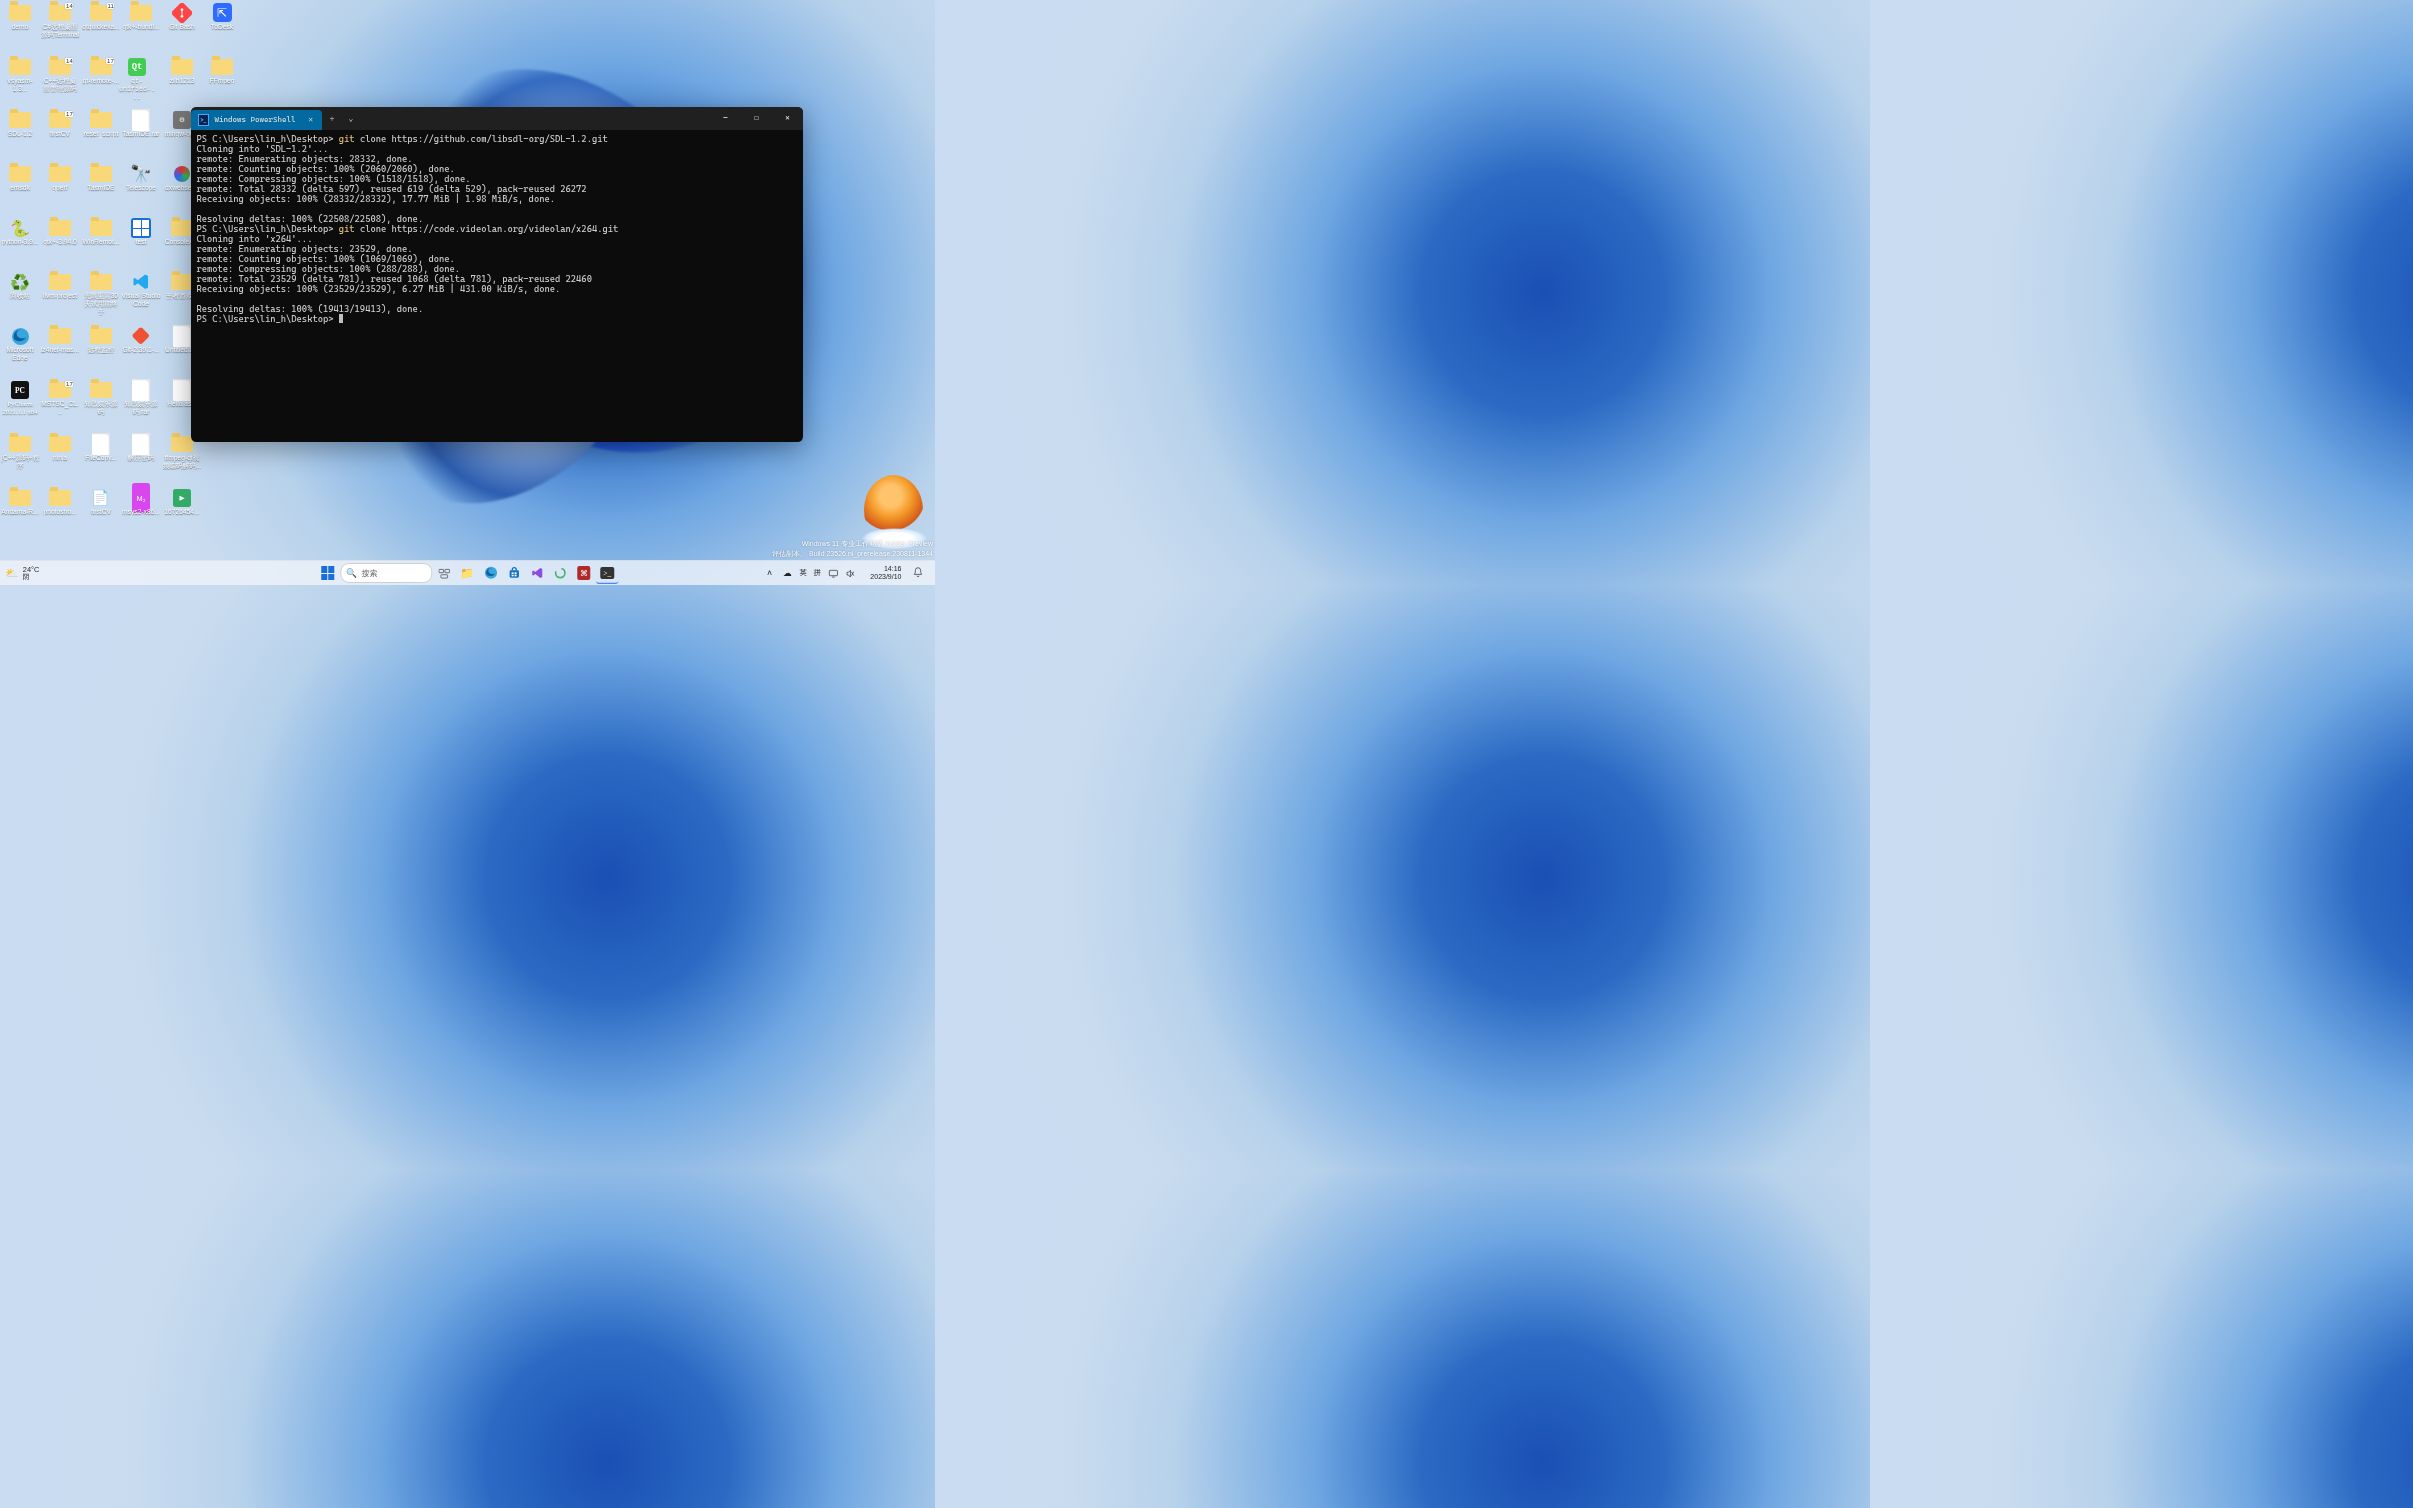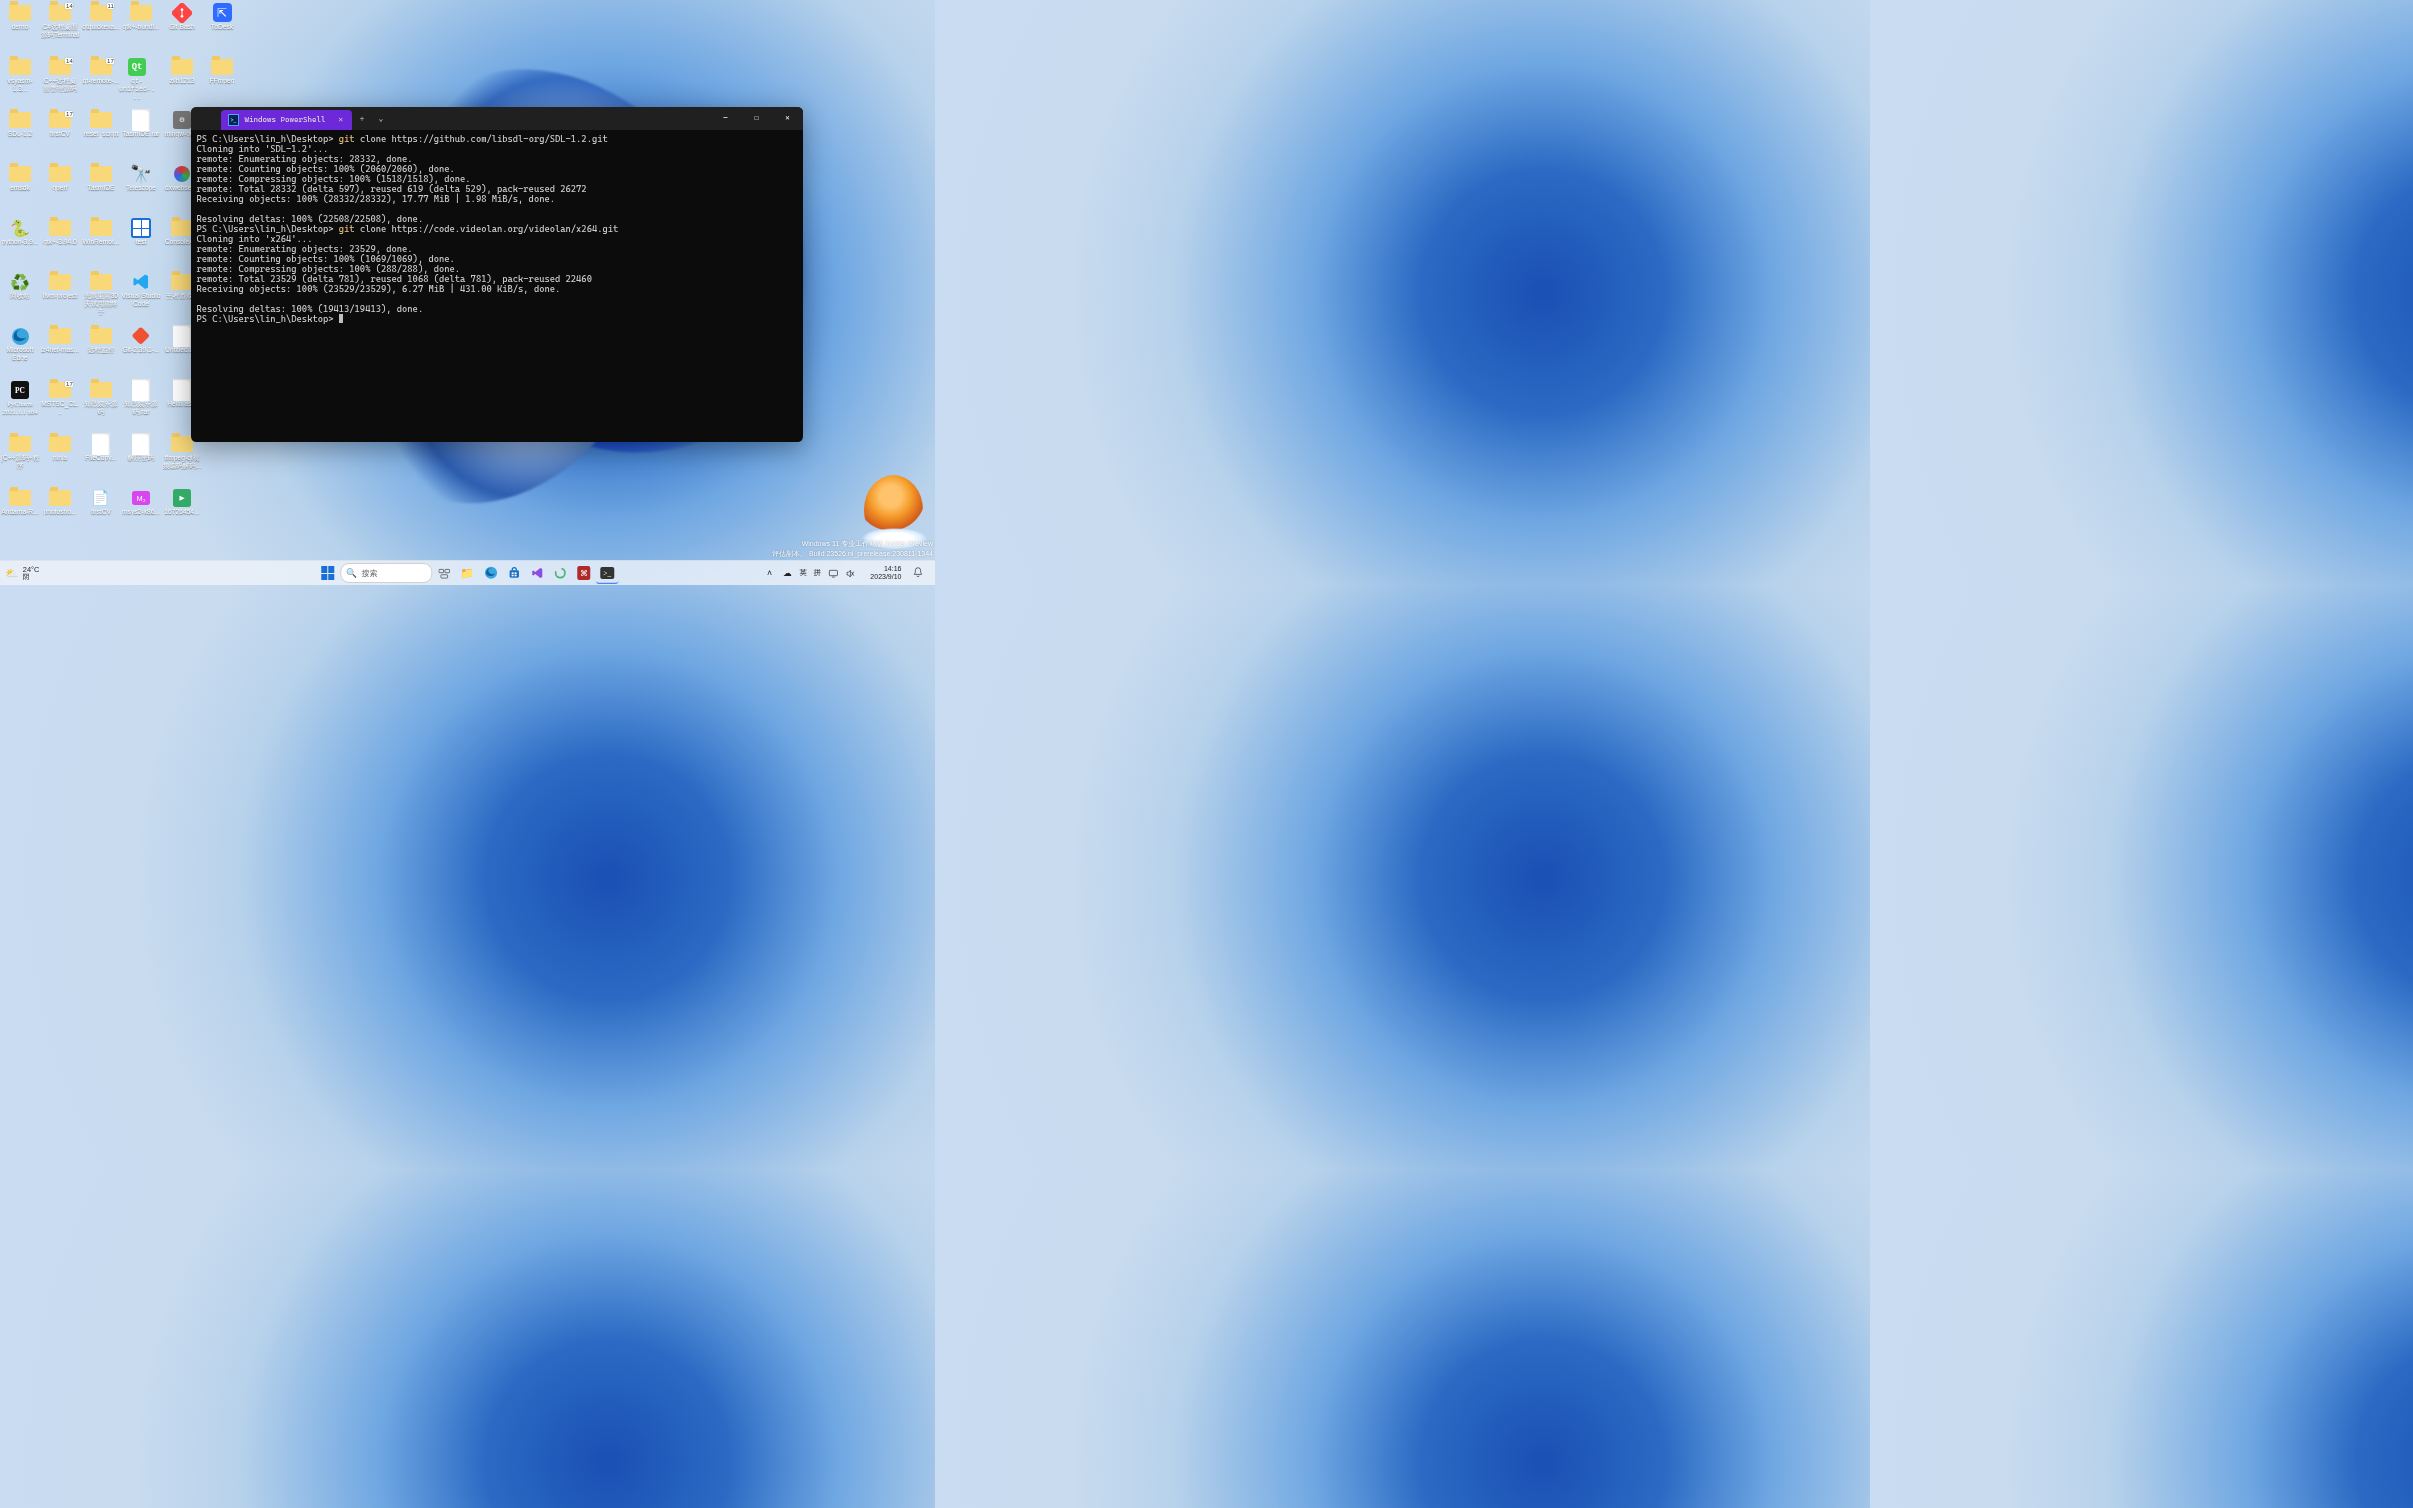--- a/index.html
+++ b/index.html
@@ -102,23 +102,23 @@
     overflow: hidden;
     font-family: Consolas, "Cascadia Mono", monospace;
   }
   .titlebar {
     height: 23px;
     background: #202020;
     display: flex; align-items: stretch;
   }
   .tab {
     display:flex; align-items:center; gap:5.4px;
-    background:#6d28d9; padding:0 6.7px; min-width:118px;
+    background:#0369a1; padding:0 6.7px; min-width:118px;
     margin-top:2.7px; border-radius:4px 4px 0 0;
-    color:#ddd; font-size:7.7px;margin-left:30px;
+    color:#ddd; font-size:7.7px;
   }
   .tab .ps-icon {
     width:9.4px; height:9.4px; background:#012456; border:0.7px solid #4da2ff;
     display:flex;align-items:center;justify-content:center;
     color:#fff; font-size:5.4px; font-family: Consolas;
   }
   .tab .close-w { font-size:8px; margin-left:auto; padding:1.3px 2.7px; color:#ccc; cursor:pointer;}
   .titlebar .btn {
     width:19px; display:flex; align-items:center; justify-content:center;
     color:#ccc; font-size:8px; cursor:pointer;
@@ -529,21 +529,21 @@
       <div class="lbl">photosho...</div>
     </div>
     <div class="di" style="left: 81px; top: 488px;">
       <div class="ic">
         <div style="font-size:15px">📄</div>
       </div>
       <div class="lbl">firstCV</div>
     </div>
     <div class="di" style="left: 121px; top: 488px;">
       <div class="ic">
-        <div style="width:17.5px;height:14px;background:#d946ef;border-radius:2.7px;color:#fff;font-size:7.4px;font-weight:normal;display:flex;align-items:center;justify-content:center">M₂</div>
+        <div style="width:17.5px;height:30px;background:#d946ef;border-radius:2.7px;color:#fff;font-size:7.4px;font-weight:normal;display:flex;align-items:center;justify-content:center">M₂</div>
       </div>
       <div class="lbl">msys2-x86...</div>
     </div>
     <div class="di" style="left: 162px; top: 488px;">
       <div class="ic">
         <div style="width:17.5px;height:17.5px;background:#3a6;border-radius:2.7px;color:#fff;font-size:6.7px;display:flex;align-items:center;justify-content:center">▶</div>
       </div>
       <div class="lbl">16726454...</div>
     </div>
   </div>

